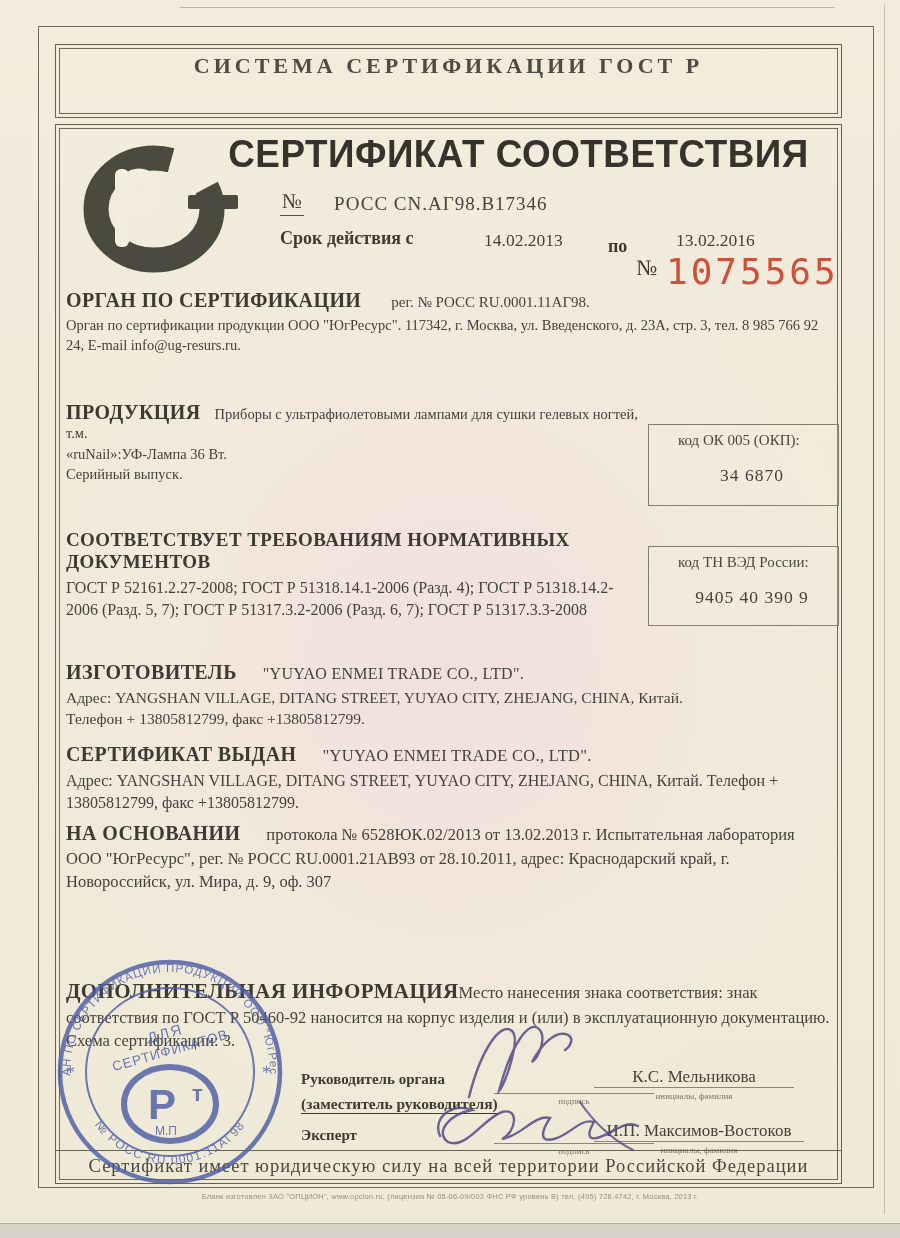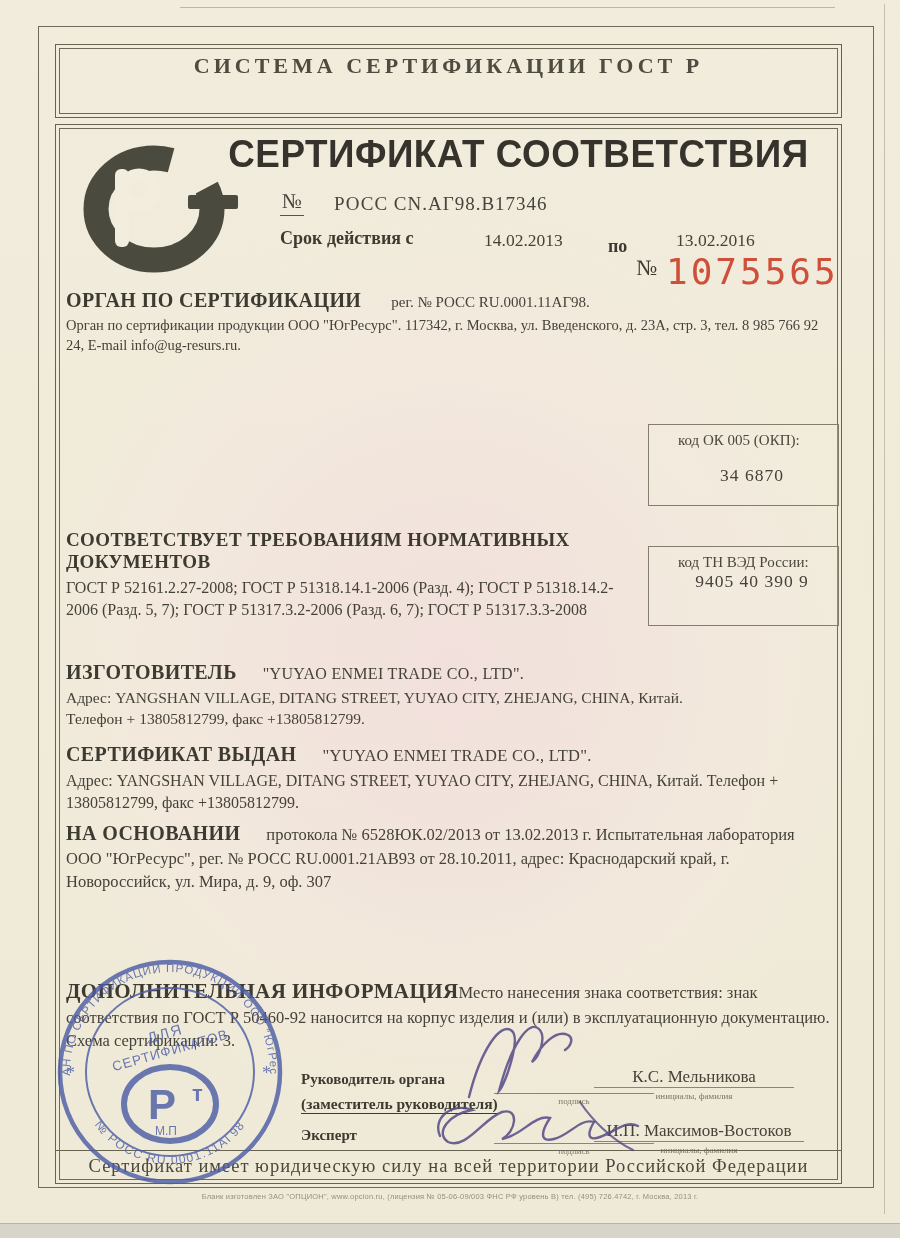--- a/index.html
+++ b/index.html
@@ -67,32 +67,38 @@
 
     <span class="abs" style="left:580px;top:130px;font-size:22px;color:#3d3b31;">№</span>
     <span class="abs" style="left:610px;top:126px;font-family:'DejaVu Sans Mono',monospace;font-size:36px;letter-spacing:3px;color:#cf4f3a;">1075565</span>
 
     <div class="abs" style="left:10px;top:164px;width:770px;">
       <span class="shead">ОРГАН ПО СЕРТИФИКАЦИИ</span>
       <span style="font-size:15px;margin-left:26px;">рег. № РОСС RU.0001.11АГ98.</span>
       <div class="body-t" style="margin-top:3px;">Орган по сертификации продукции ООО "ЮгРесурс". 117342, г. Москва, ул. Введенского, д. 23А, стр. 3, тел. 8 985 766 92 24, E-mail info@ug-resurs.ru.</div>
     </div>
 
+    <div class="abs" style="left:10px;top:276px;width:575px;">
+      <span class="shead">ПРОДУКЦИЯ</span>
+      <span style="font-size:14.5px;margin-left:10px;">Приборы с ультрафиолетовыми лампами для сушки гелевых ногтей, т.м.</span>
+      <div class="body-t" style="margin-top:2px;">«ruNail»:УФ-Лампа 36 Вт.</div>
+      <div class="body-t">Серийный выпуск.</div>
+    </div>
     <div class="box-code" style="left:592px;top:299px;width:172px;height:80px;">
       <div class="lbl">код ОК 005 (ОКП):</div>
       <div class="val" style="margin-top:16px;">34 6870</div>
     </div>
 
     <div class="abs" style="left:10px;top:404px;width:575px;">
       <div class="shead" style="font-size:19px;">СООТВЕТСТВУЕТ ТРЕБОВАНИЯМ НОРМАТИВНЫХ ДОКУМЕНТОВ</div>
       <div style="font-size:16px;line-height:1.35;margin-top:4px;">ГОСТ Р 52161.2.27-2008; ГОСТ Р 51318.14.1-2006 (Разд. 4); ГОСТ Р 51318.14.2-2006 (Разд. 5, 7); ГОСТ Р 51317.3.2-2006 (Разд. 6, 7); ГОСТ Р 51317.3.3-2008</div>
     </div>
     <div class="box-code" style="left:592px;top:421px;width:172px;height:78px;">
       <div class="lbl">код ТН ВЭД России:</div>
-      <div class="val" style="margin-top:0;">9405 40 390 9</div>
+      <div class="val" style="margin-top:16px;">9405 40 390 9</div>
     </div>
 
     <div class="abs" style="left:10px;top:536px;width:770px;">
       <span class="shead">ИЗГОТОВИТЕЛЬ</span>
       <span style="font-size:16px;margin-left:22px;letter-spacing:.3px;">"YUYAO ENMEI TRADE CO., LTD".</span>
       <div class="body-t" style="font-size:15.5px;margin-top:3px;">Адрес: YANGSHAN VILLAGE, DITANG STREET, YUYAO CITY, ZHEJANG, CHINA, Китай.</div>
       <div class="body-t" style="font-size:15.5px;">Телефон + 13805812799, факс +13805812799.</div>
     </div>
 
     <div class="abs" style="left:10px;top:618px;width:775px;">

